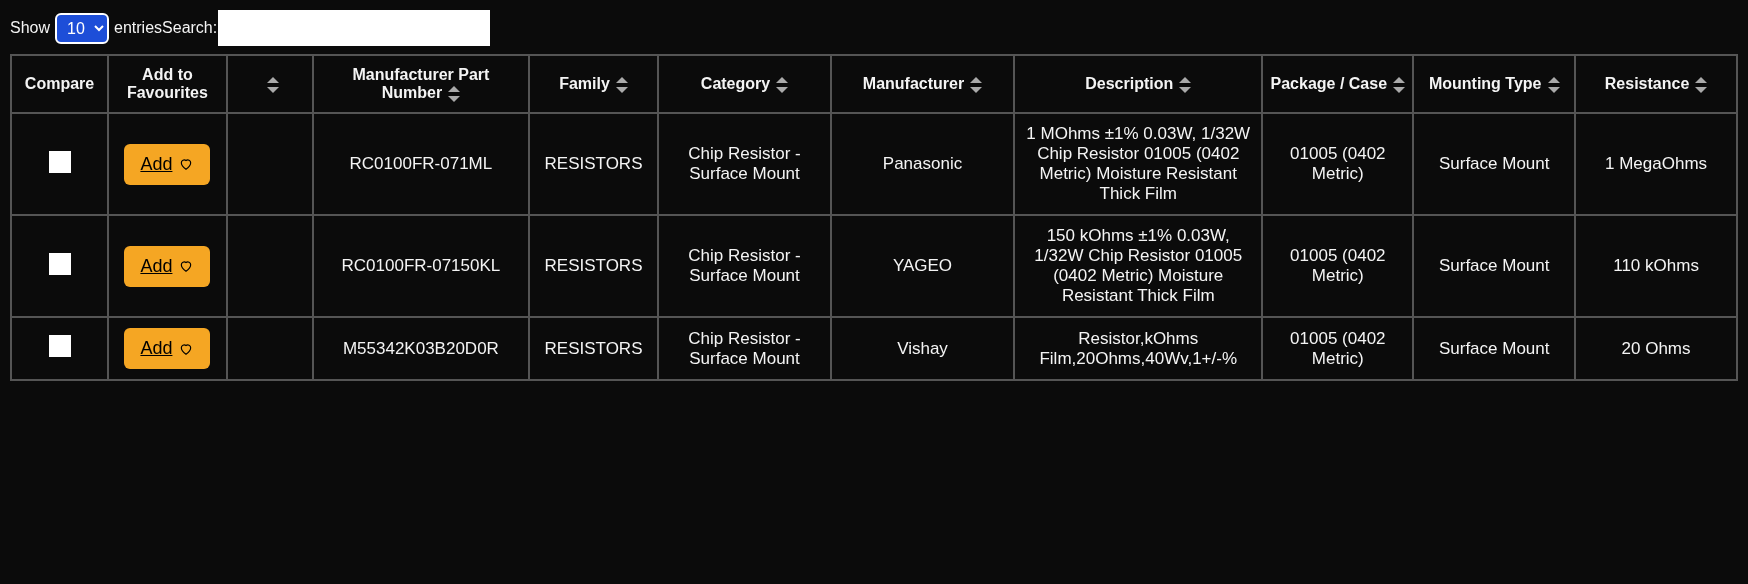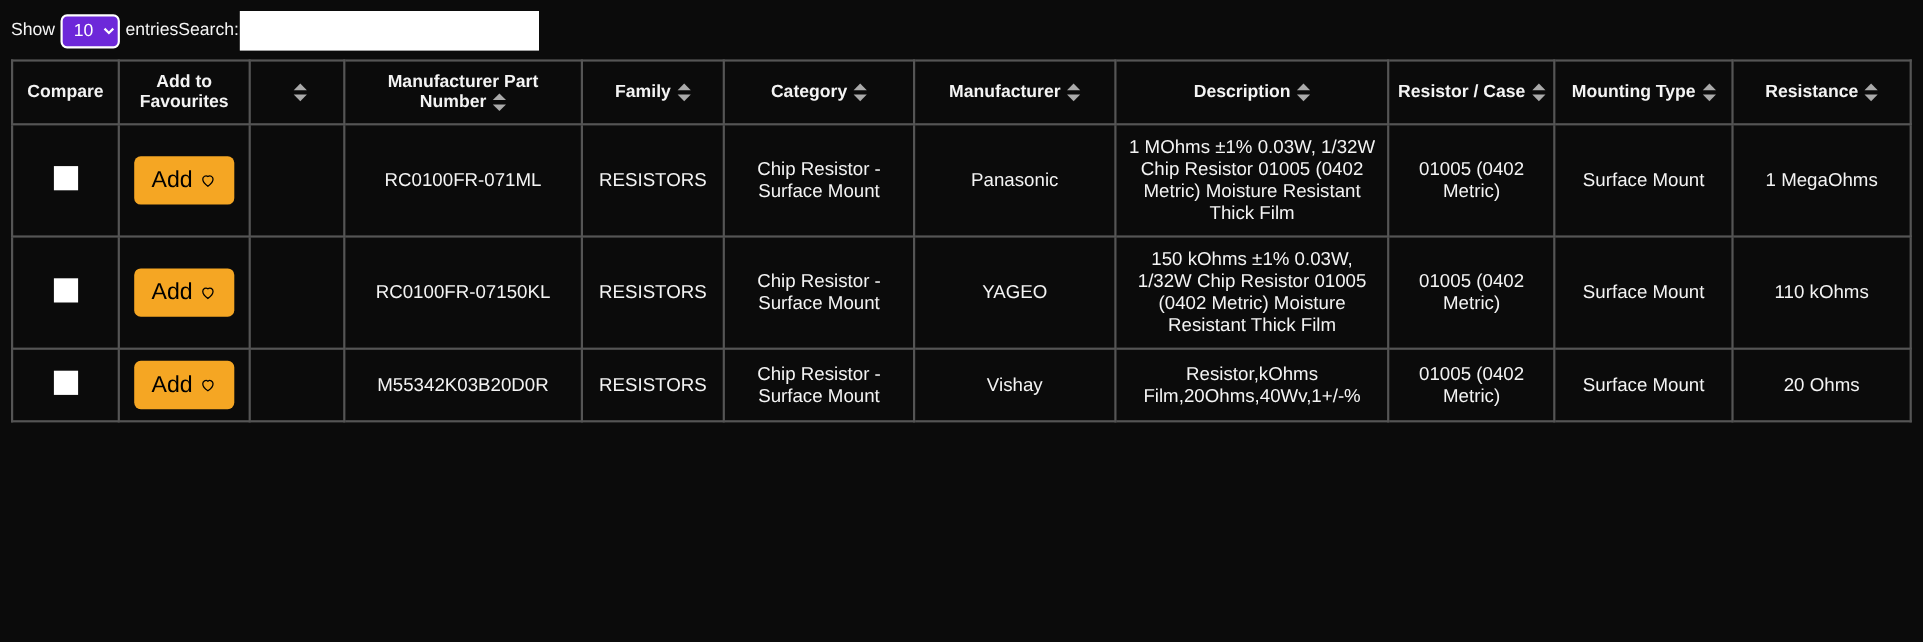--- a/index.html
+++ b/index.html
@@ -1,30 +1,30 @@
 <!DOCTYPE html>
 <html><head>
   <meta charset="utf-8">
   <style>
     body { background: #0b0b0b; color: #f4f4f4; font-family: Arial, sans-serif; margin: 0; padding: 10px; font-size: 16px; }
     .controls { display: flex; justify-content: flex-start; align-items: center; margin-bottom: 8px; }
     .show-wrap { display: flex; align-items: center; gap: 5px; }
-    .show-select { background: #6d28d9; color: #fff; border: 2px solid #fff; border-radius: 6px; padding: 4px 6px; font-size: 16px; }
+    .show-select { background: #1d4ed8; color: #fff; border: 2px solid #fff; border-radius: 6px; padding: 4px 6px; font-size: 16px; }
     .search-wrap { display: flex; align-items: center; gap: 1px; }
     .search-input { background: #fff; color: #000; border: none; padding: 6px; width: 260px; height: 24px; }
     table { width: 100%; border-collapse: collapse; table-layout: fixed; }
     th, td { border: 2px solid #555; text-align: center; vertical-align: middle; padding: 10px 6px; }
     th { font-weight: 700; position: relative; font-size: 16px; }
     td { font-size: 17px; }
     .sort { display: inline-flex; flex-direction: column; margin-left: 6px; vertical-align: middle; line-height: 6px; }
     .sort .up, .sort .down { width: 0; height: 0; border-left: 6px solid transparent; border-right: 6px solid transparent; }
     .sort .up { border-bottom: 6px solid #aaa; margin-bottom: 4px; }
     .sort .down { border-top: 6px solid #aaa; }
     .compare-check { width: 22px; height: 22px; background: #fff; display: inline-block; }
-    .add-btn { background: #f5a623; color: #000; border: none; border-radius: 6px; padding: 10px 16px; font-size: 21px; display: inline-flex; align-items: center; gap: 6px; cursor: pointer; }
+    .add-btn { background: #f5a623; color: #000; border: none; border-radius: 6px; padding: 10px 16px; font-size: 18px; display: inline-flex; align-items: center; gap: 6px; cursor: pointer; text-decoration: underline; }
     .heart { display: inline-block; width: 16px; height: 14px; position: relative; }
     .heart svg { display: block; }
     col.c-compare { width: 90px; }
     col.c-fav { width: 110px; }
     col.c-blank { width: 80px; }
     col.c-part { width: 200px; }
     col.c-family { width: 120px; }
     col.c-cat { width: 160px; }
     col.c-man { width: 170px; }
     col.c-desc { width: 230px; }
@@ -84,21 +84,21 @@
             <span class="down"></span>
           </span></th>
       <th><span>Manufacturer</span><span class="sort">
             <span class="up"></span>
             <span class="down"></span>
           </span></th>
       <th><span>Description</span><span class="sort">
             <span class="up"></span>
             <span class="down"></span>
           </span></th>
-      <th><span>Resistor / Case</span><span class="sort">
+      <th><span>Package / Case</span><span class="sort">
             <span class="up"></span>
             <span class="down"></span>
           </span></th>
       <th><span>Mounting Type</span><span class="sort">
             <span class="up"></span>
             <span class="down"></span>
           </span></th>
       <th><span>Resistance</span><span class="sort">
             <span class="up"></span>
             <span class="down"></span>

